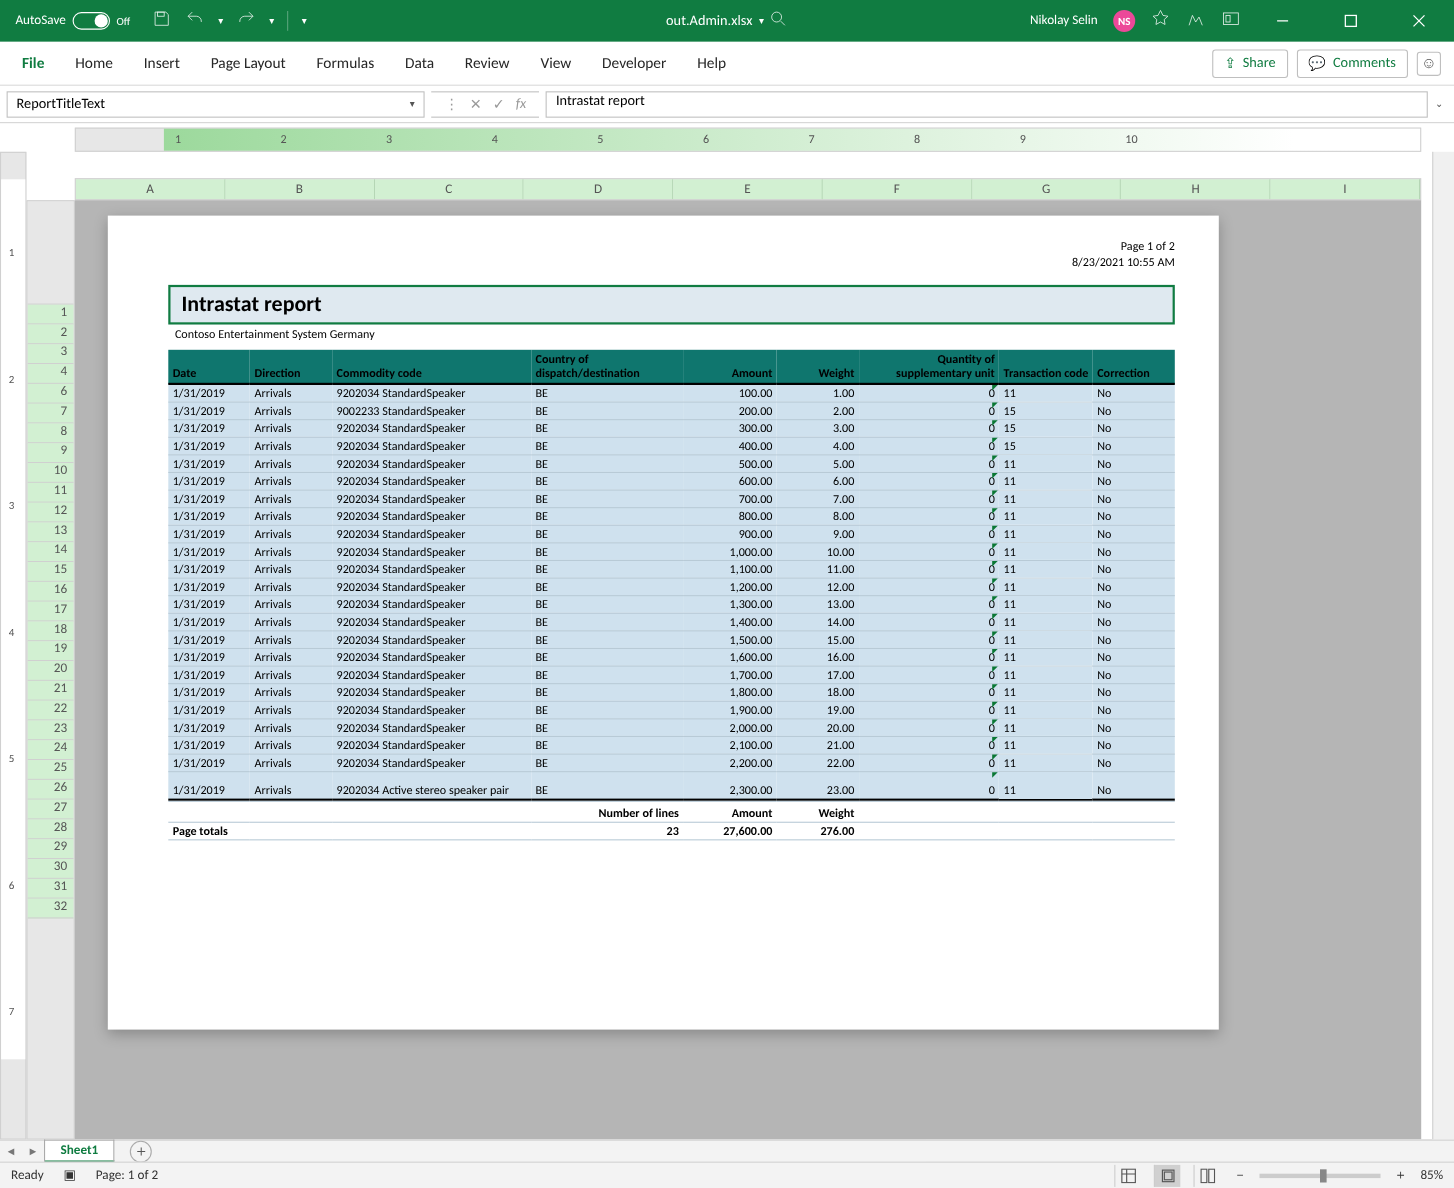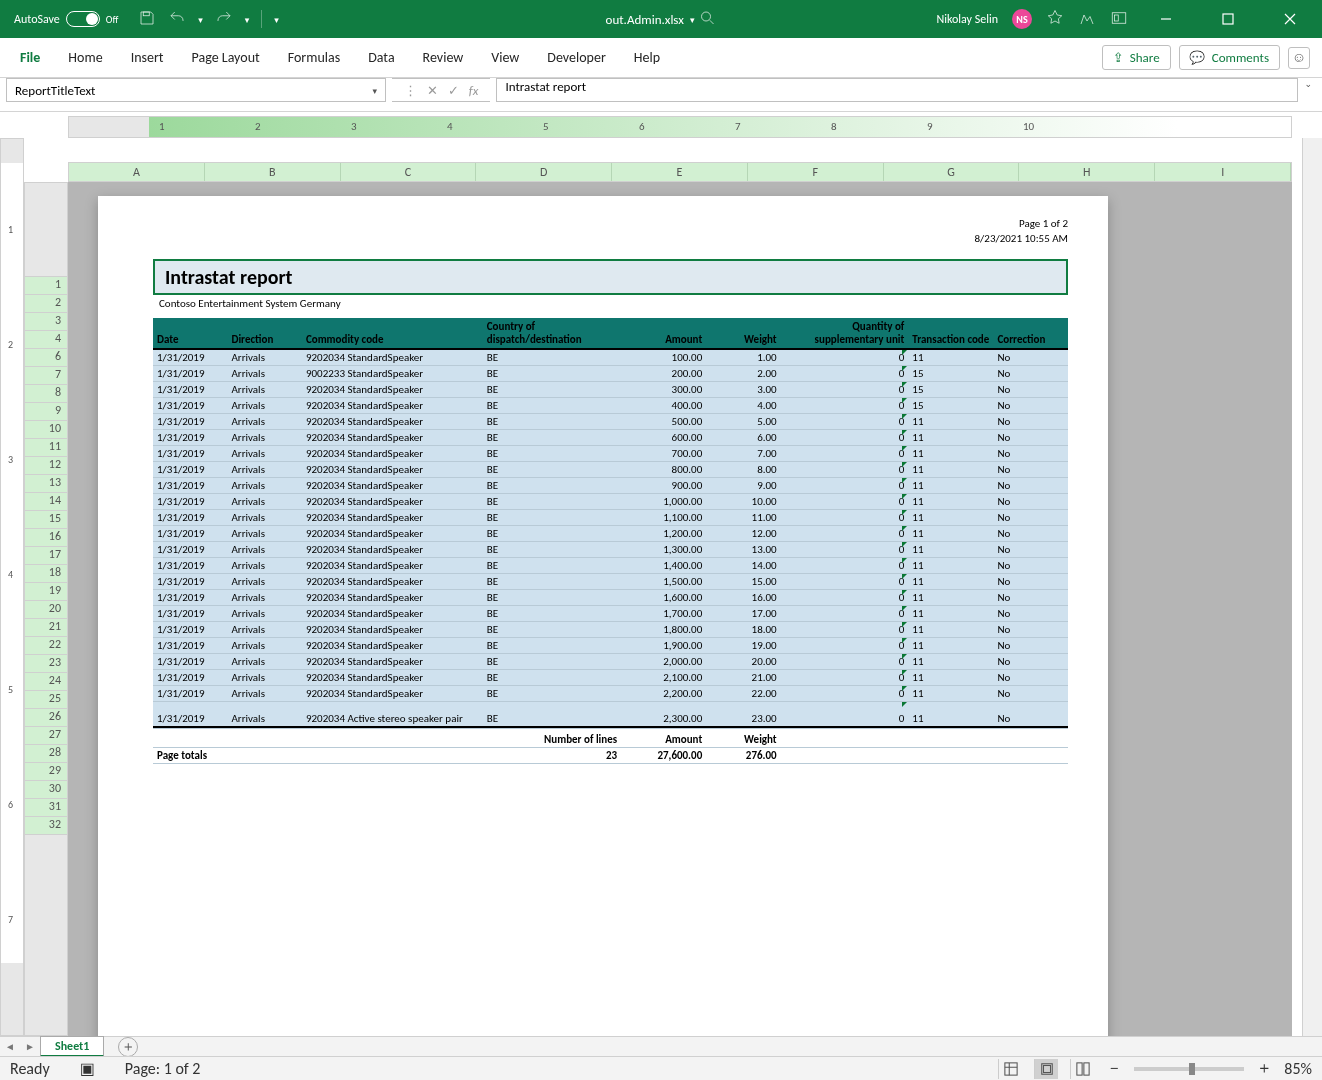--- a/index.html
+++ b/index.html
@@ -22,21 +22,21 @@
 
   
   .ribbon { background:#fff; border-bottom:1px solid #d4d4d4; height:40px; display:flex; align-items:center; padding:0 6px; font-size:14px; color:#262626; }
   .ribbon .tab { padding:0 14px; height:40px; display:flex; align-items:center; cursor:pointer; }
   .ribbon .tab.file { color:#107c41; font-weight:bold; }
   .ribbon-right { margin-left:auto; display:flex; align-items:center; gap:8px; padding-right:6px; }
   .share-btn, .comments-btn { border:1px solid #bfbfbf; border-radius:3px; padding:4px 10px; font-size:13px; display:flex; align-items:center; gap:6px; color:#107c41; }
   .smiley { width:22px; height:22px; border:1px solid #bfbfbf; border-radius:3px; display:flex; align-items:center; justify-content:center; font-size:14px; color:#555; }
 
   
-  .fbar-row { display:flex; align-items:flex-start; height:34px; border-bottom:1px solid #d4d4d4; background:#fff; }
+  .fbar-row { display:flex; align-items:center; height:34px; border-bottom:1px solid #d4d4d4; background:#fff; }
   .name-box { width:380px; margin:0 6px; border:1px solid #c0c0c0; height:24px; display:flex; align-items:center; padding:0 8px; font-size:13px; justify-content:space-between; }
   .drop-arrow { font-size:9px; color:#555; }
   .fb-icons { display:flex; align-items:center; gap:10px; padding:0 12px; border:1px solid #c0c0c0; border-left:none; border-right:none; height:24px; }
   .fb-icons span { font-size:13px; color:#999; }
   .fx { font-style:italic; font-size:13px; color:#555; }
   .formula-input { flex:1; border:1px solid #c0c0c0; height:24px; margin:0 6px; padding:0 8px; font-size:13px; }
 
   
   .hruler { position:absolute; left:68px; right:30px; top:116px; height:22px; background:#e7e7e7; border:1px solid #d0d0d0; }
   .hruler-inner { position:absolute; left:80px; right:0; top:0; bottom:0; background:linear-gradient(90deg,#9cd99c,#fff 90%); }
@@ -50,21 +50,21 @@
   .colhdr span { flex:1; text-align:center; background:#d2f0d2; border-right:1px solid #b5d6b5; height:100%; line-height:18px; }
 
   
   .rowhdr { position:absolute; left:24px; top:182px; width:44px; background:#e7e7e7; border:1px solid #d0d0d0; bottom:44px; overflow:hidden; }
   .rowhdr div { height:18px; text-align:right; padding-right:6px; font-size:12px; color:#555; border-bottom:1px solid #d0d0d0; background:#d2f0d2; }
 
   
   .sheet-area { position:absolute; left:68px; right:30px; top:182px; bottom:44px; background:#b5b5b5; overflow:hidden; }
   .vscroll { position:absolute; right:0; top:138px; bottom:44px; width:20px; background:#f0f0f0; border-left:1px solid #d0d0d0; }
   .hscroll { position:absolute; right:20px; bottom:24px; height:20px; width:460px; background:#f0f0f0; border-top:1px solid #d0d0d0; }
-  .page { position:absolute; left:30px; top:14px; width:1010px; height:884px; background:#fff; box-shadow:0 4px 12px rgba(0,0,0,.25); }
+  .page { position:absolute; left:30px; top:14px; width:1010px; height:740px; background:#fff; box-shadow:0 4px 12px rgba(0,0,0,.25); }
   .page-inner { position:absolute; left:55px; right:40px; top:20px; bottom:30px; font-size:12px; color:#000; }
   .pg-header { text-align:right; font-size:11px; line-height:1.4; margin-bottom:12px; }
   .report-title { background:#dfe9f0; border:2px solid #107c41; padding:4px 10px; font-size:20px; font-weight:bold; color:#000; }
   .subtitle { font-size:11px; padding:2px 6px; }
   .report-table { width:100%; border-collapse:collapse; font-size:11px; margin-top:6px; }
   .report-table th { background:#0f766e; text-align:left; padding:2px 4px; border-bottom:2px solid #000; font-weight:bold; vertical-align:bottom; }
   .report-table th.r { text-align:right; }
   .report-table td { background:#cfe1ee; padding:1px 4px; border-bottom:1px solid #b8cad6; }
   .report-table td.r { text-align:right; }
   .tick { position:relative; }
@@ -73,21 +73,21 @@
   .totals td { background:#fff; font-weight:bold; }
   .sub-hdr td { background:#fff; font-weight:bold; padding-top:4px; }
 
   
   .sheet-tabs { position:absolute; left:0; bottom:24px; right:0; height:20px; background:#f3f3f3; border-top:1px solid #d0d0d0; display:flex; align-items:center; font-size:12px; }
   .nav-arrow { width:20px; text-align:center; color:#777; font-size:10px; }
   .sheet-tab { padding:2px 14px; border:1px solid #aaa; border-bottom:2px solid #107c41; background:#fff; font-weight:bold; color:#107c41; }
   .add-sheet { width:20px; height:20px; border:1px solid #aaa; border-radius:50%; margin-left:14px; display:flex; align-items:center; justify-content:center; font-size:14px; color:#555; }
 
   
-  .statusbar { position:absolute; left:0; right:0; bottom:0; height:24px; background:#f3f3f3; border-top:1px solid #d0d0d0; display:flex; align-items:center; font-size:16px; color:#333; padding:0 10px; gap:30px; }
+  .statusbar { position:absolute; left:0; right:0; bottom:0; height:24px; background:#f3f3f3; border-top:1px solid #d0d0d0; display:flex; align-items:center; font-size:12px; color:#333; padding:0 10px; gap:18px; }
   .sb-right { margin-left:auto; display:flex; align-items:center; gap:12px; }
   .view-btn { width:24px; height:20px; display:flex; align-items:center; justify-content:center; border-left:1px solid #ccc; }
   .view-btn.active { background:#d0d0d0; }
   .view-btn svg { width:14px; height:14px; stroke:#555; fill:none; stroke-width:1.2; }
   .zoom-slider { width:110px; height:4px; background:#ccc; position:relative; }
   .zoom-slider .thumb { position:absolute; left:50%; top:-4px; width:6px; height:12px; background:#888; }
 </style>
 </head>
 <body>
 

